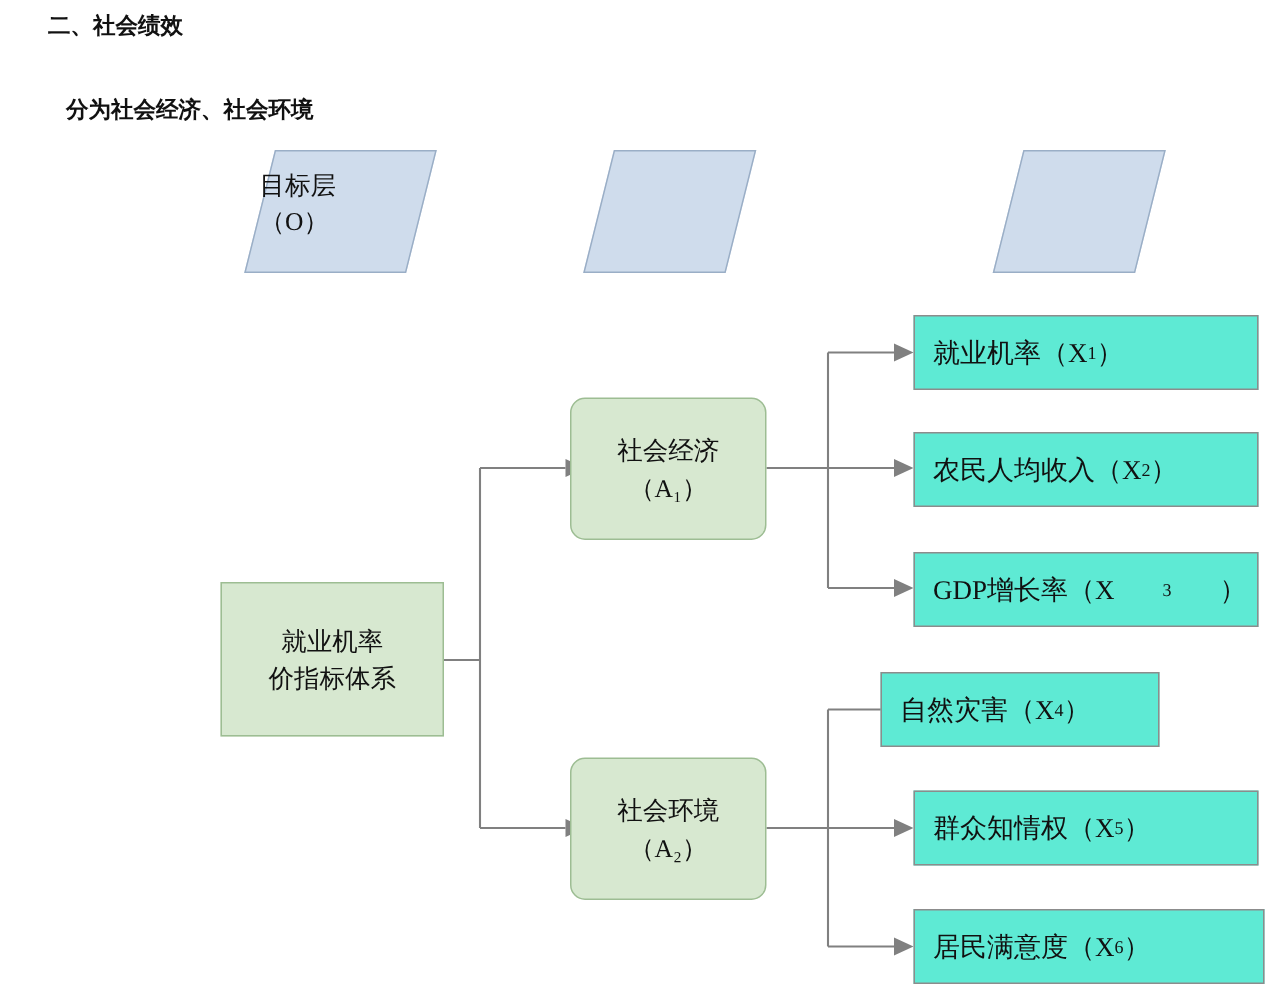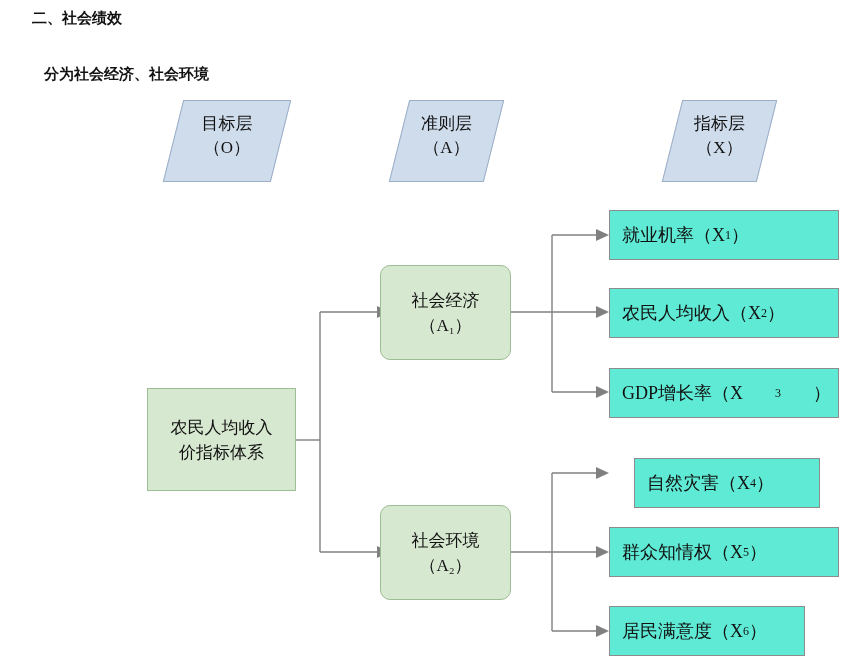--- a/index.html
+++ b/index.html
@@ -61,21 +61,21 @@
   
   .layer-head {
     position: absolute;
     background: #cfdcec;
     border: 1px solid #9aaec6;
     transform: skewX(-14deg);
     box-sizing: border-box;
   }
   .layer-head-text {
     position: absolute;
-    text-align: center;
+    text-align: left;
     font-size: 17px;
     line-height: 24px;
     color: #111111;
     white-space: nowrap;
   }
 
   
   .gbox {
     position: absolute;
     background: #d7e8d0;
@@ -158,34 +158,26 @@
     </g>
   </svg>
 
   <div class="layer-head" style="left:173px; top:100px; width:108px; height:82px;"></div>
   <div class="layer-head-text" style="left:173px; top:112px; width:108px;">
     <div>目标层</div>
     <div>（O）</div>
   </div>
 
   <div class="layer-head" style="left:399px; top:100px; width:95px; height:82px;"></div>
-  <div class="layer-head-text" style="left:399px; top:112px; width:95px;">
-    <div>准则层</div>
-    <div>（A）</div>
-  </div>
 
   <div class="layer-head" style="left:672px; top:100px; width:95px; height:82px;"></div>
-  <div class="layer-head-text" style="left:672px; top:112px; width:95px;">
-    <div>指标层</div>
-    <div>（X）</div>
-  </div>
 
   <div class="gbox" style="left:147px; top:388px; width:149px; height:103px;">
     <div>
-      <span>农民人均收入</span>
+      <span>就业机率</span>
       <span>价指标体系</span>
     </div>
   </div>
 
   <div class="gbox rounded" style="left:380px; top:505px; width:131px; height:95px;">
     <div>
       <span>社会环境</span>
       <span>（A₂）</span>
     </div>
   </div>
@@ -208,31 +200,31 @@
       <sub>2</sub>
       <span>）</span>
   </div>
 
   <div class="xbox" style="left:609px; top:368px; width:230px; height:50px;gap:32px;">
     <span>GDP增长率（X</span>
       <sub>3</sub>
       <span>）</span>
   </div>
 
-  <div class="xbox" style="left:634px; top:448px; width:186px; height:50px;margin-top:10px;">
+  <div class="xbox" style="left:587px; top:448px; width:186px; height:50px;">
     <span>自然灾害（X</span>
       <sub>4</sub>
       <span>）</span>
   </div>
 
   <div class="xbox" style="left:609px; top:527px; width:230px; height:50px;">
     <span>群众知情权（X</span>
       <sub>5</sub>
       <span>）</span>
   </div>
 
-  <div class="xbox" style="left:609px; top:606px; width:196px; height:50px;">
+  <div class="xbox" style="left:609px; top:606px; width:234px; height:50px;">
     <span>居民满意度（X</span>
       <sub>6</sub>
       <span>）</span>
   </div>
 
 </div>
 
 </body></html>

